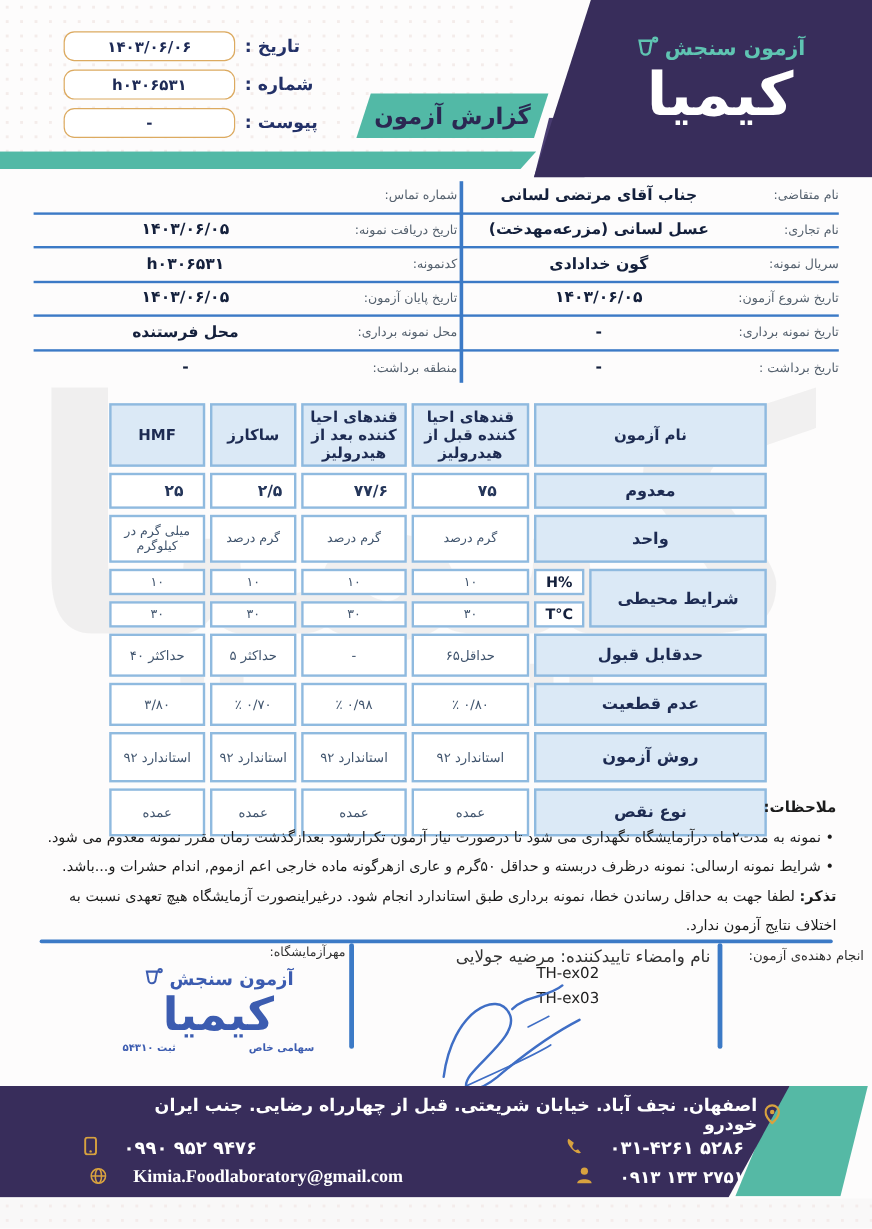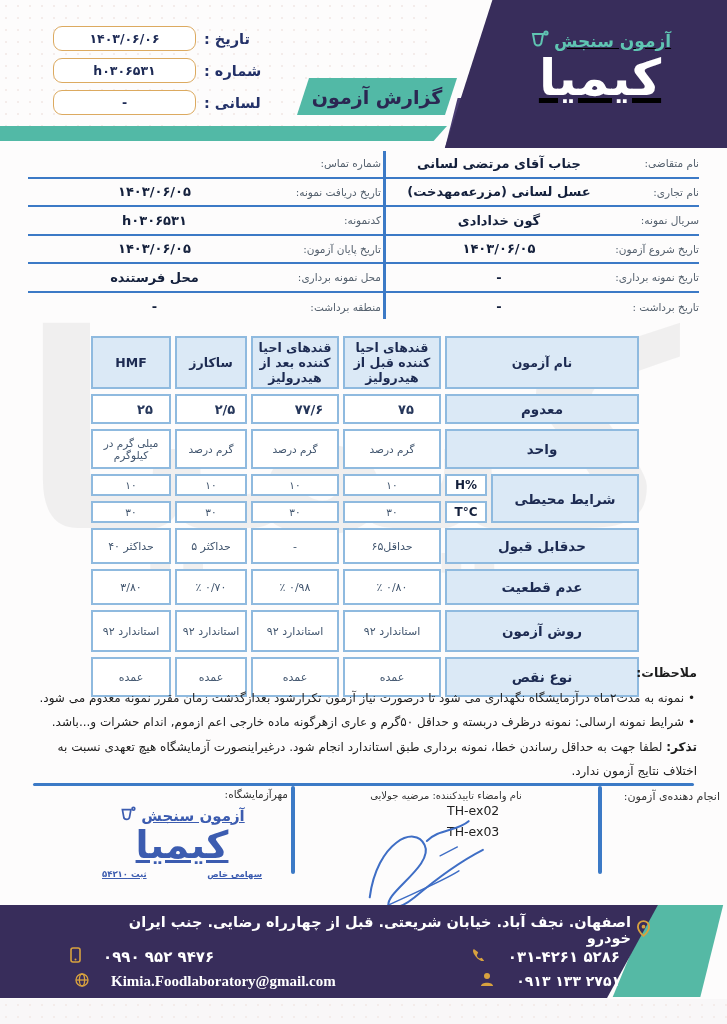--- a/index.html
+++ b/index.html
@@ -11,21 +11,21 @@
   .dots { position:absolute; background-image:radial-gradient(circle,#eddfdc 1.2px, transparent 1.4px); background-size:12px 12px; opacity:.55; }
   .dots-top { left:0; top:0; width:430px; height:132px; }
   .dots-bottom { left:0; top:999px; width:727px; height:25px; background-color:#f6f4f5; }
 
   
   .watermark { position:absolute; top:300px; left:60px; width:620px; text-align:center; font-size:270px; font-weight:bold; color:#8a8a8a; opacity:.10; z-index:0; pointer-events:none; line-height:1; }
 
   
   .hdr-navy { position:absolute; left:430px; top:0; width:297px; height:148px; background:#382d5b; clip-path:polygon(21% 0, 100% 0, 100% 100%, 5% 100%); z-index:3; }
   .hdr-fold { position:absolute; left:445px; top:98px; width:70px; height:50px; background:#4a3d72; clip-path:polygon(18% 0, 100% 0, 60% 100%, 0 100%); z-index:2; }
-  .brand { text-align:center;text-decoration:underline; }
+  .brand { text-align:center; }
   .brand-top { display:flex; direction:rtl; align-items:center; justify-content:center; gap:5px; font-weight:bold; }
   .hdr-brand { position:absolute; right:42px; top:30px; width:170px; }
   .hdr-brand .brand-top { color:#5fc4b2; font-size:17px; }
   .hdr-brand .brand-name { color:#ffffff; font-size:50px; font-weight:bold; line-height:1.1; letter-spacing:1px; }
 
   .banner { position:absolute; left:303px; top:78px; width:148px; height:37px; background:#52b9a6; transform:skewX(-18deg); z-index:4; display:flex; align-items:center; justify-content:center; }
   .banner span { transform:skewX(18deg); color:#2b2752; font-weight:bold; font-size:19px; }
   .teal-bar { position:absolute; left:0; top:126px; width:447px; height:15px; background:#52b9a6; clip-path:polygon(0 0,100% 0,97% 100%,0 100%); z-index:1; }
 
   .meta { position:absolute; left:14px; top:26px; width:256px; z-index:4; direction:rtl; }
@@ -66,21 +66,21 @@
   .note-li { padding-right:2px; }
   .note-li::before { content:"• "; }
   .warn b { font-weight:bold; }
 
   
   .sig-top { position:absolute; top:783px; left:33px; right:33px; height:3px; background:#3c7ac6; border-radius:2px; z-index:1; }
   .sig-bar { position:absolute; top:786px; width:4px; height:88px; background:#3c7ac6; border-radius:2px; z-index:1; }
   .sig-bar1 { left:598px; } .sig-bar2 { left:291px; }
   .sig-performer-label { position:absolute; top:790px; left:608px; width:112px; font-size:11px; color:#333; text-align:right; z-index:1; }
   .sig-performers { position:absolute; top:800px; left:447px; font-size:12.5px; color:#222; direction:ltr; text-align:left; line-height:1.7; z-index:1; }
-  .sig-approver { position:absolute; top:790px; left:300px; width:292px; font-size:10px; color:#333; text-align:center; z-index:1; }
+  .sig-approver { position:absolute; top:790px; left:300px; width:292px; font-size:14px; color:#333; text-align:right; z-index:1; }
   .sig-scribble { position:absolute; top:818px; left:348px; transform:rotate(-8deg); z-index:1; }
   .stamp-label { position:absolute; top:788px; left:200px; width:88px; font-size:10.5px; color:#333; text-align:right; z-index:1; }
   .stamp { position:absolute; top:806px; left:92px; width:180px; color:#3c5cb0; z-index:1; }
   .stamp .brand-top { color:#3c5cb0; font-size:15px; }
   .stamp .brand-name { font-size:38px; font-weight:bold; line-height:1.1; letter-spacing:1px; }
   .stamp-foot { display:flex; direction:rtl; justify-content:space-between; padding:2px 10px 0 10px; font-size:8.5px; font-weight:bold; }
 
   
   .footer { position:absolute; left:0; top:905px; width:727px; height:118px; z-index:2; }
   .f-teal { position:absolute; left:600px; top:0; width:127px; height:92px; background:#55b9a5; clip-path:polygon(40% 0, 97% 0, 79% 100%, 10% 100%); }
@@ -129,21 +129,21 @@
   <div class="meta">
     <div class="meta-row">
       <span class="meta-label">تاریخ :</span>
       <span class="meta-box num">۱۴۰۳/۰۶/۰۶</span>
     </div>
     <div class="meta-row">
       <span class="meta-label">شماره :</span>
       <span class="meta-box num">h۰۳۰۶۵۳۱</span>
     </div>
     <div class="meta-row">
-      <span class="meta-label">لسانی :</span>
+      <span class="meta-label">پیوست :</span>
       <span class="meta-box">-</span>
     </div>
   </div>
 
   <div class="info-divider"></div>
   <div class="info">
     <div class="info-row">
       <span class="i-lbl r-lbl">نام متقاضی:</span>
       <span class="i-val r-val">جناب آقای مرتضی لسانی</span>
       <span class="i-gap"></span>

